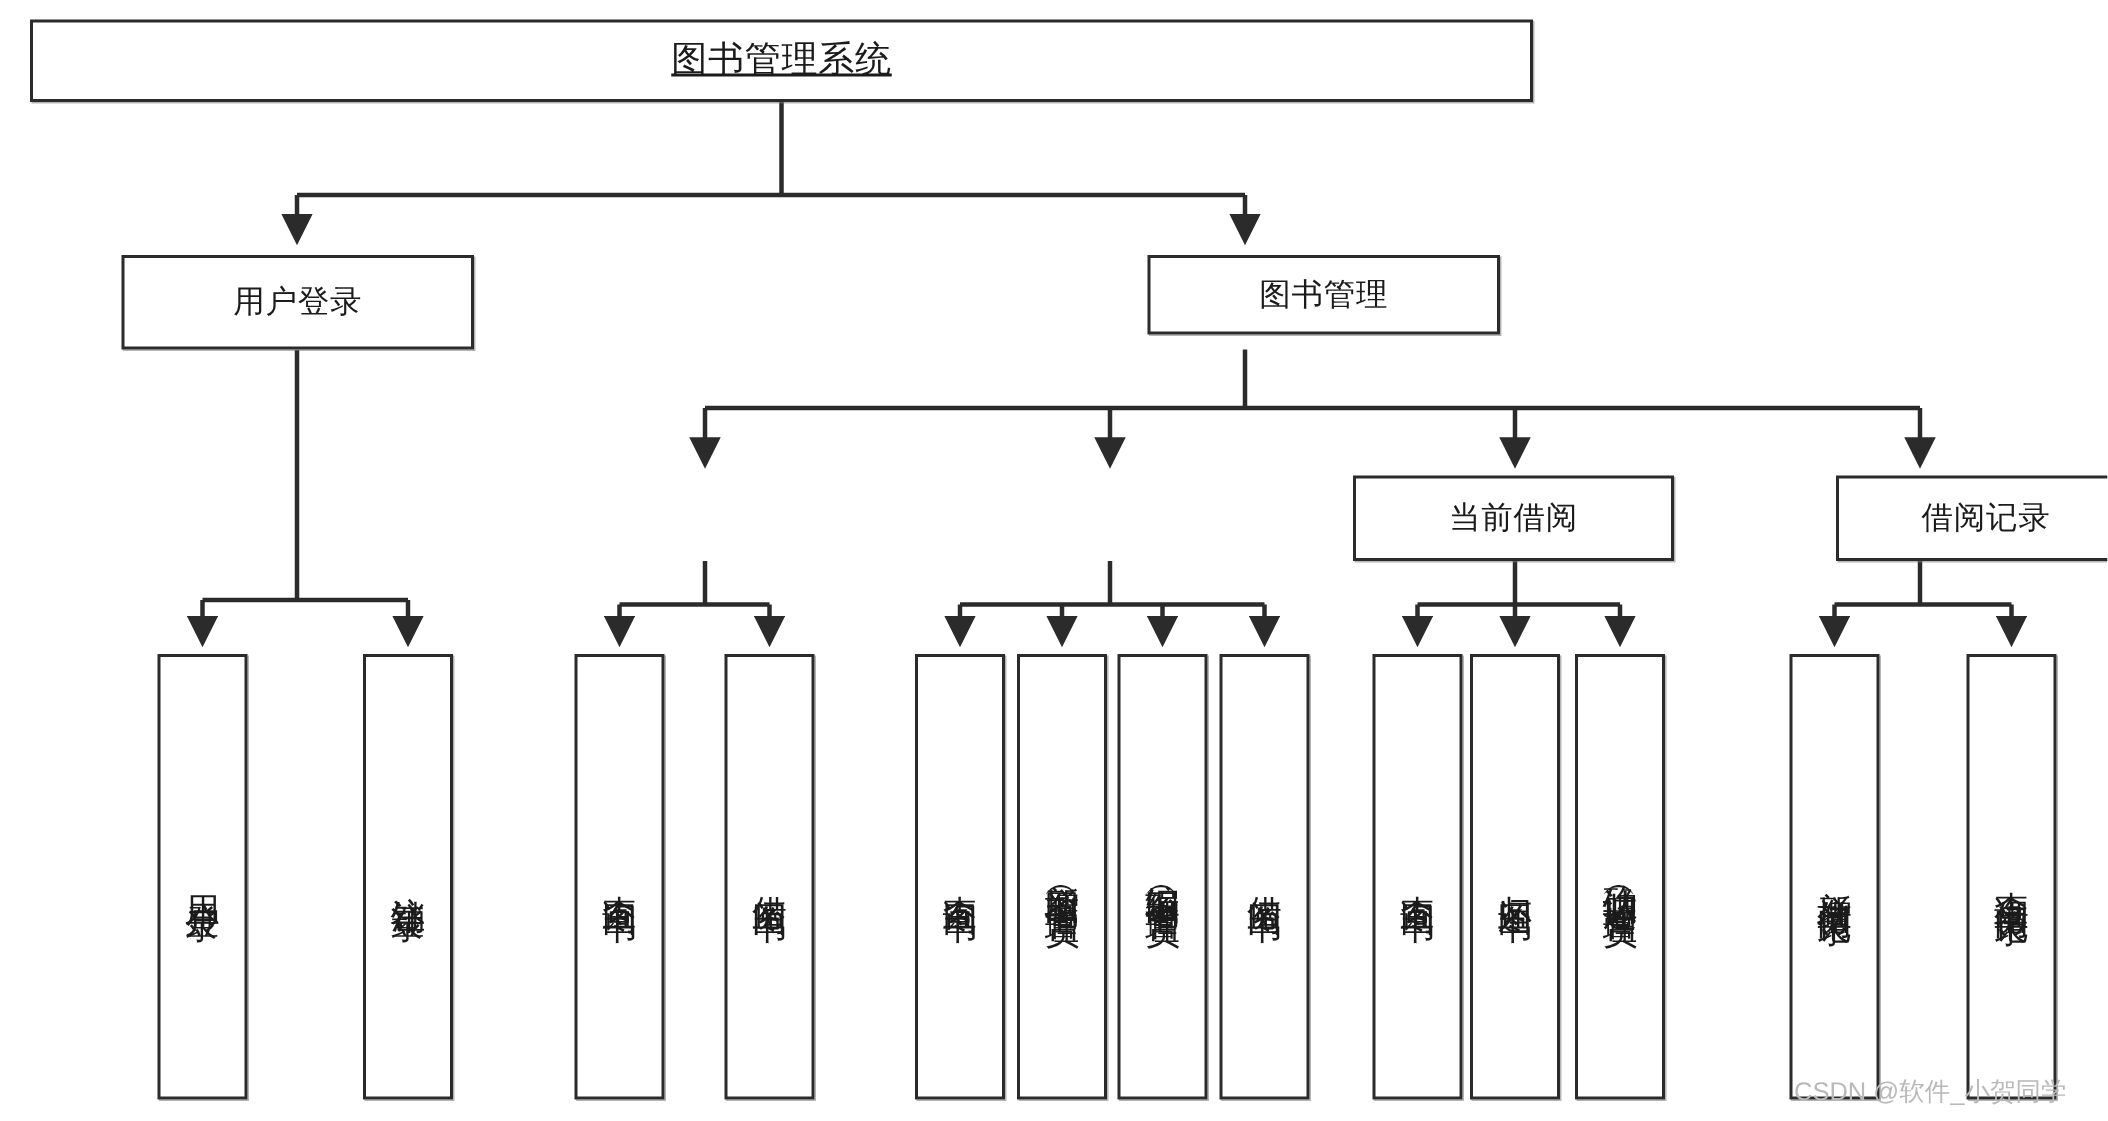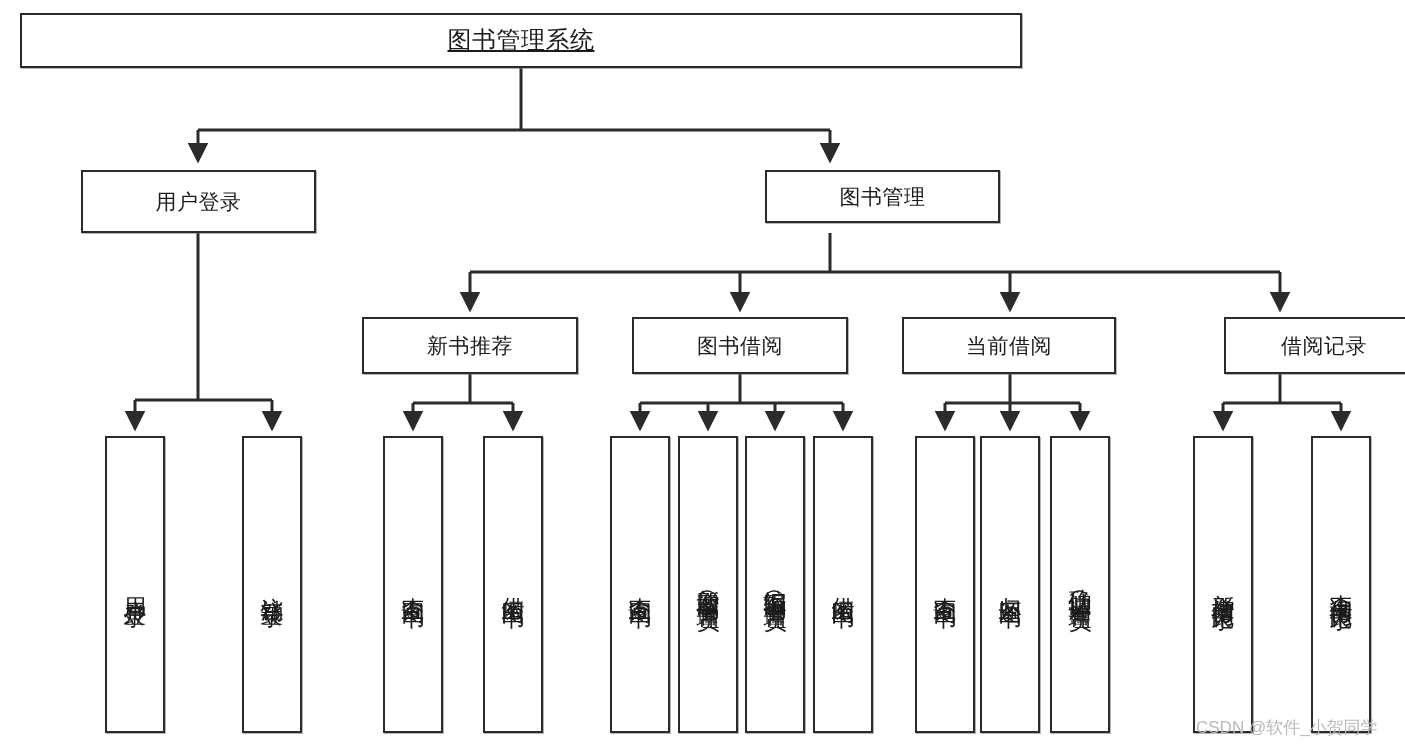--- a/index.html
+++ b/index.html
@@ -129,26 +129,20 @@
     <span class="label">图书管理系统</span>
   </div>
 
   <div class="node h" style="left:81px; top:170px; width:235px; height:63px;">
     <span class="label">用户登录</span>
   </div>
   <div class="node h" style="left:745px; top:170px; width:235px; height:53px;margin-left:20px;">
     <span class="label">图书管理</span>
   </div>
 
-  <div class="node h" style="left:362px; top:317px; width:216px; height:57px;">
-    <span class="label">新书推荐</span>
-  </div>
-  <div class="node h" style="left:632px; top:317px; width:216px; height:57px;">
-    <span class="label">图书借阅</span>
-  </div>
   <div class="node h" style="left:902px; top:317px; width:214px; height:57px;">
     <span class="label">当前借阅</span>
   </div>
   <div class="node h" style="left:1224px; top:317px; width:200px; height:57px;">
     <span class="label">借阅记录</span>
   </div>
 
   <div class="node v" style="left:105px; top:436px; width:60px; height:297px;">
     <span class="label">用户登录</span>
   </div>

